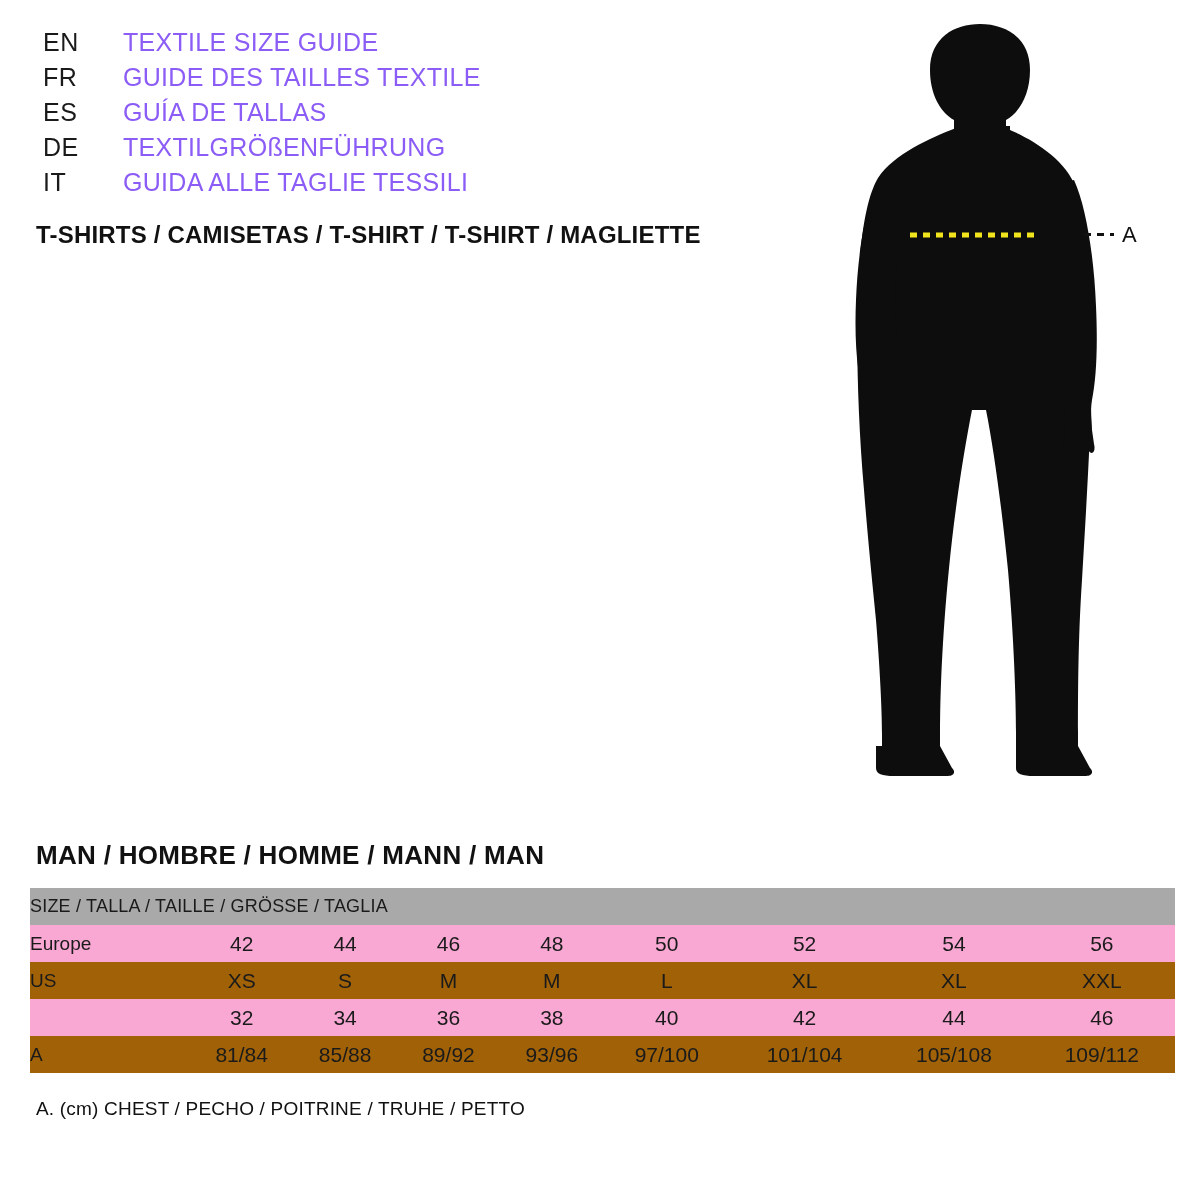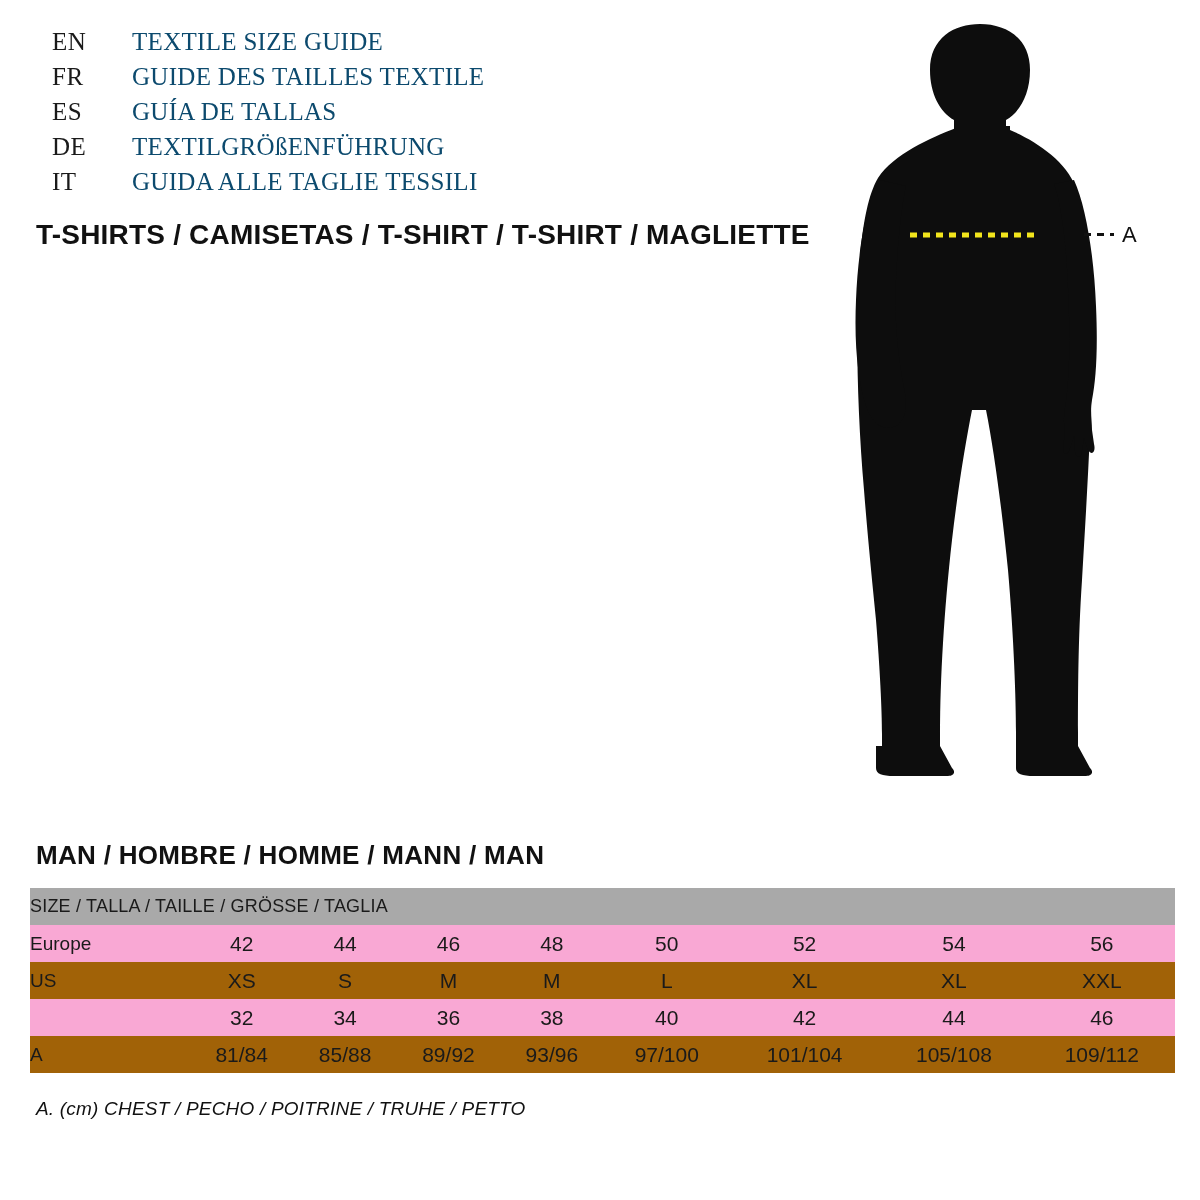--- a/index.html
+++ b/index.html
@@ -17,50 +17,49 @@
   }
   .page {
     position: relative;
     width: 1200px;
     height: 1200px;
   }
 
   
   .lang-block {
     position: absolute;
-    left: 52px;
+    left: 43px;
     top: 28px;
     width: 720px;
-    font-family: Liberation Serif, serif;
   }
   .lang-row {
     display: flex;
     align-items: baseline;
     height: 35px;
   }
   .lang-code {
     width: 80px;
     font-size: 25px;
     letter-spacing: 0.5px;
     color: #1a1a1a;
   }
   .lang-text {
     font-size: 25px;
     letter-spacing: 0.3px;
-    color: #0c4a6e;
+    color: #8b5cf6;
     white-space: nowrap;
   }
 
   .cat-block {
     position: absolute;
     left: 36px;
     top: 218px;
   }
   .cat-line {
-    font-size: 28px;
+    font-size: 24px;
     font-weight: bold;
     letter-spacing: 0.2px;
     line-height: 34px;
     white-space: nowrap;
     color: #111;
   }
 
   
   .figure {
     position: absolute;
@@ -135,21 +134,20 @@
     color: #1a1a1a;
   }
 
   .footnote {
     position: absolute;
     left: 36px;
     top: 1098px;
     font-size: 19px;
     color: #111;
     letter-spacing: 0.2px;
-    font-style: italic;
   }
 </style>
 </head>
 <body>
 
 <div class="page">
 
   <div class="lang-block">
     <div class="lang-row">
       <div class="lang-code">EN</div>

